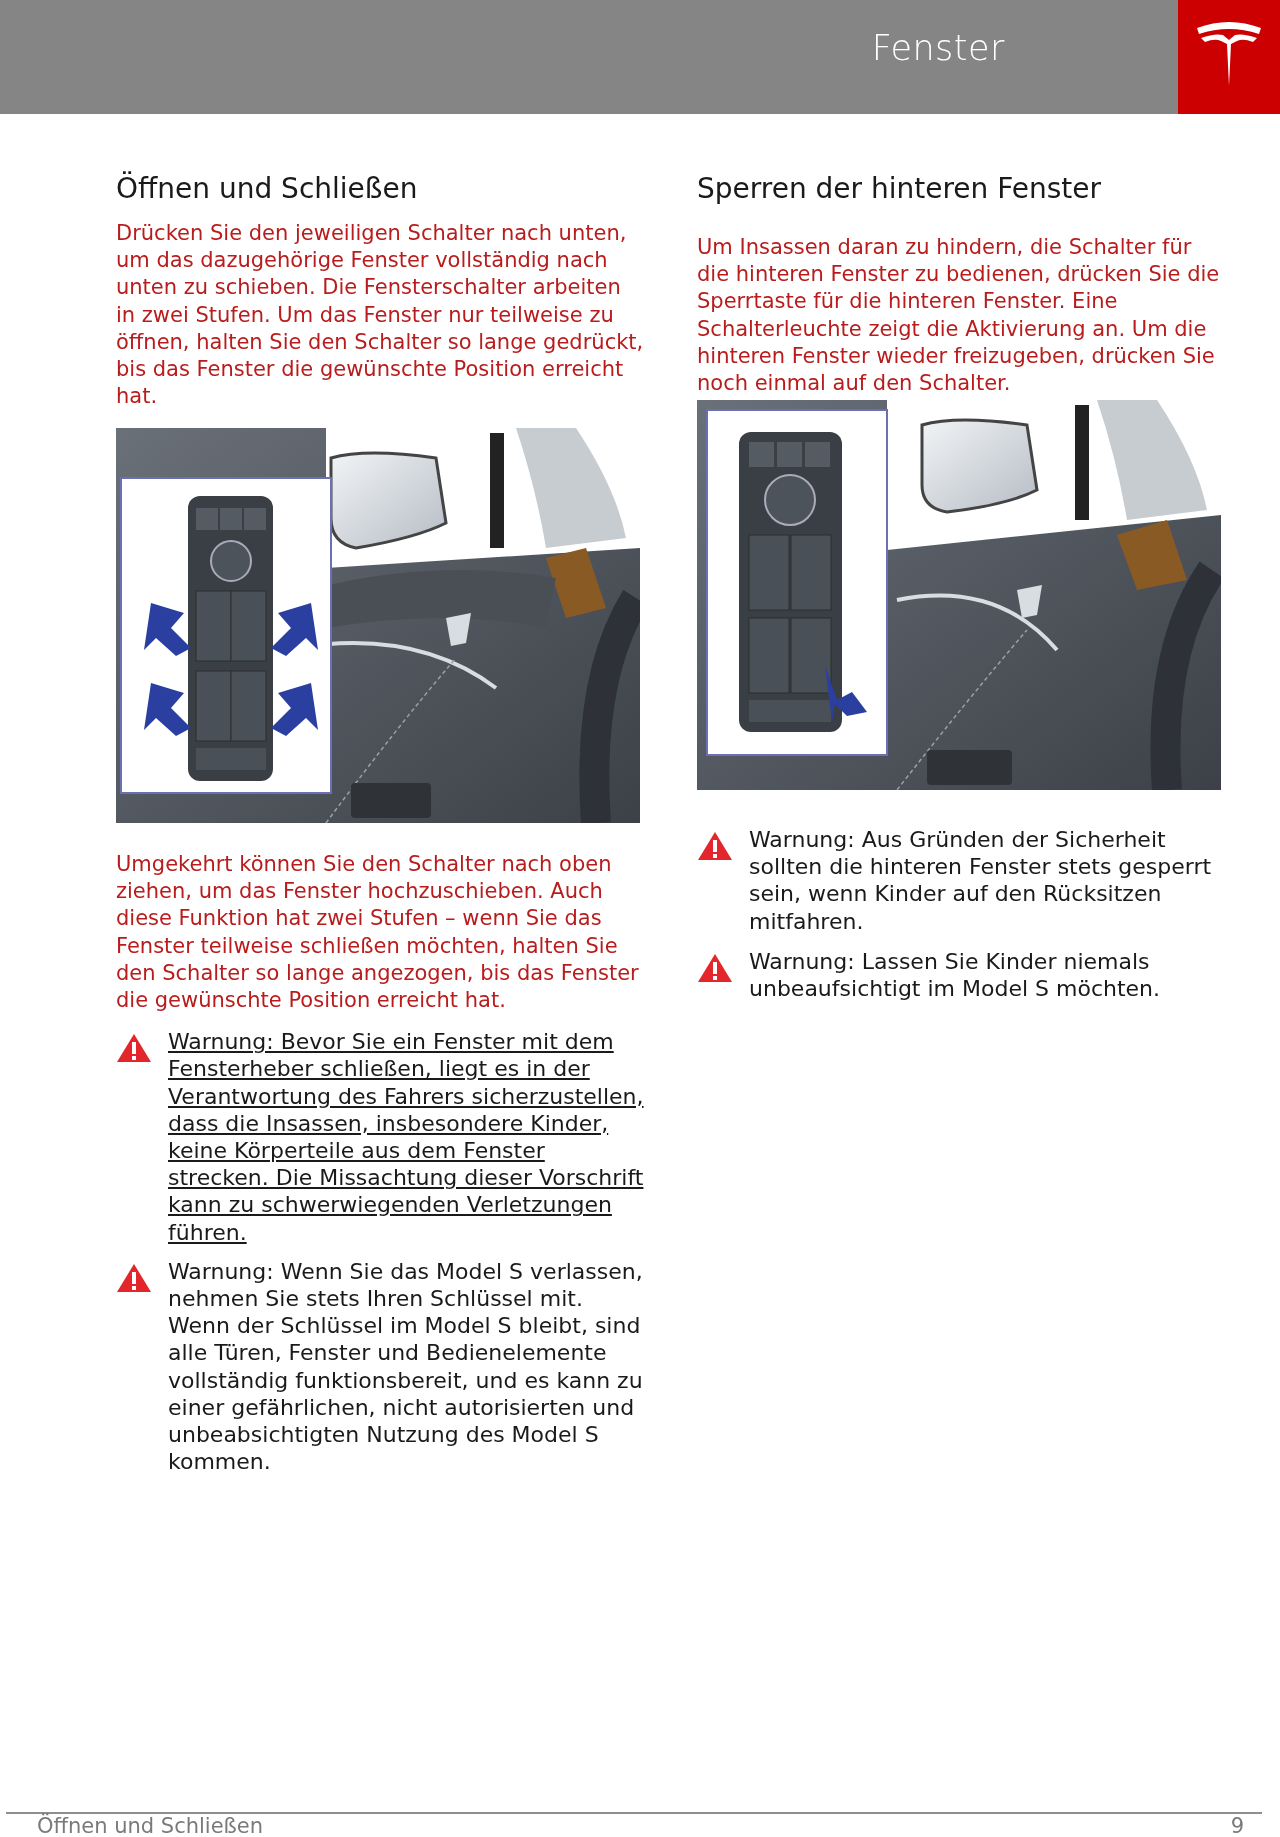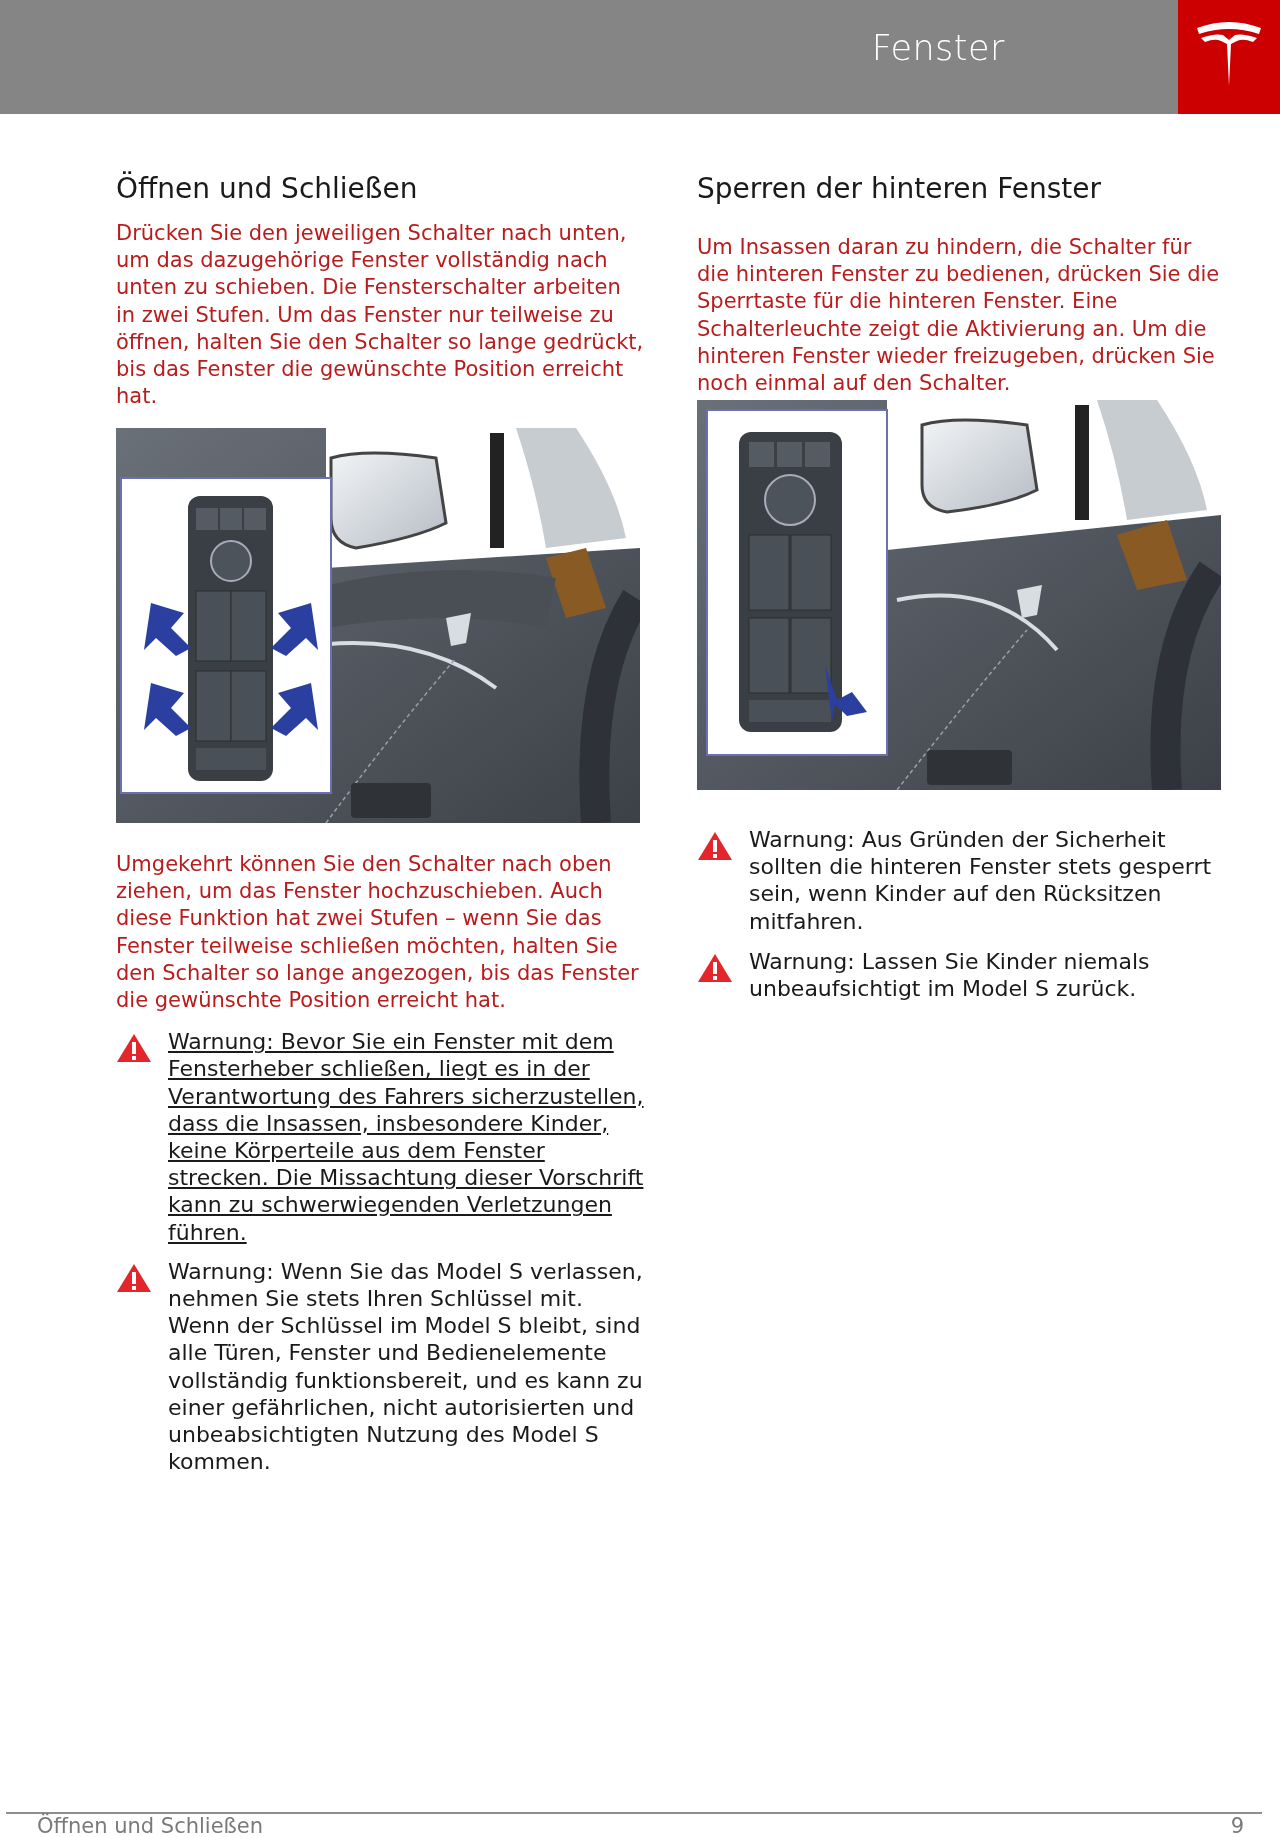--- a/index.html
+++ b/index.html
@@ -153,19 +153,19 @@
       <rect x="16" y="23" width="4" height="4" fill="#fff"></rect>
     </svg>
     <span>Warnung: Aus Gründen der Sicherheit sollten die hinteren Fenster stets gesperrt sein, wenn Kinder auf den Rücksitzen mitfahren.</span>
   </div>
   <div class="warn" style="margin-top:13px;">
     <svg class="icon" viewBox="0 0 36 30">
       <path d="M18 1 L35 29 L1 29 Z" fill="#e3262c"></path>
       <rect x="16" y="9" width="4" height="12" fill="#fff"></rect>
       <rect x="16" y="23" width="4" height="4" fill="#fff"></rect>
     </svg>
-    <span>Warnung: Lassen Sie Kinder niemals unbeaufsichtigt im Model S zurück.</span>
+    <span>Warnung: Lassen Sie Kinder niemals unbeaufsichtigt im Model S möchten.</span>
   </div>
 </div>
 
 <div class="footer-rule"></div>
 <div class="footer-left">Öffnen und Schließen</div>
 <div class="footer-right">9</div>
 
 </body></html>

